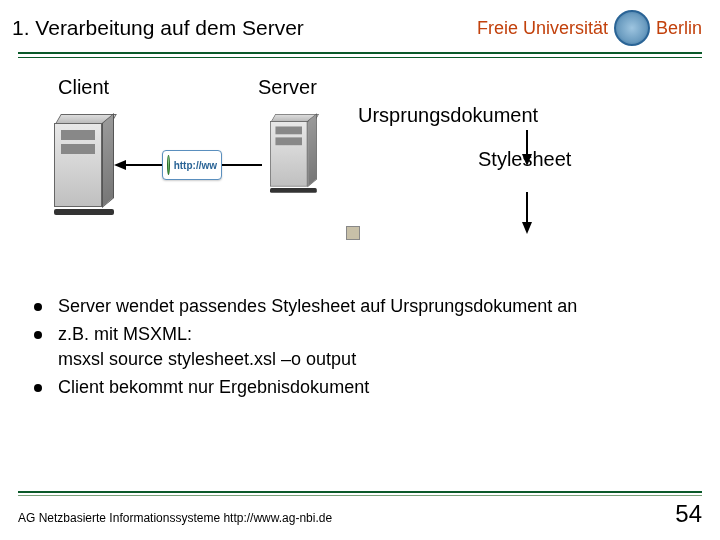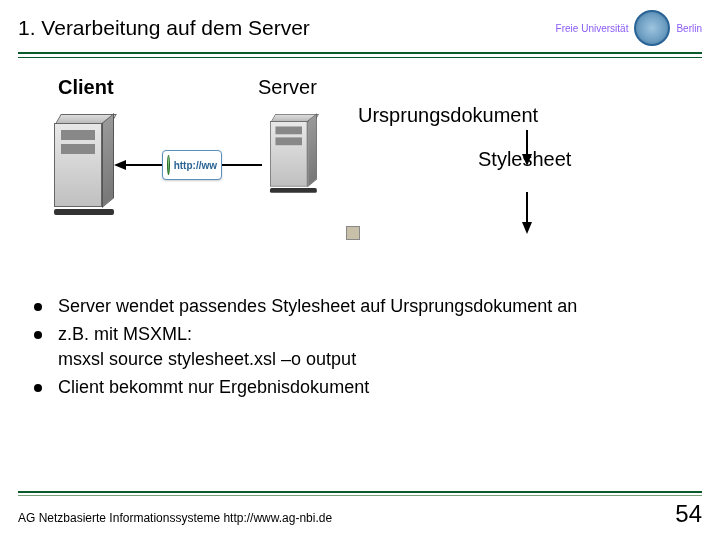--- a/index.html
+++ b/index.html
@@ -7,35 +7,35 @@
     width: 720px;
     height: 540px;
     font-family: Verdana, Geneva, sans-serif;
     background: #fff;
     position: relative;
     overflow: hidden;
   }
   .header {
     display: flex;
     align-items: center;
-    padding: 10px 18px 2px 18px;
+    padding: 10px 18px 2px 12px;
   }
   .title {
     font-size: 21px;
     color: #000;
     flex: 1;
   }
   .logo {
     display: flex;
     align-items: center;
     gap: 6px;
   }
   .logo-text {
-    font-size: 10px;
-    color: #8b5cf6;
+    font-size: 18px;
+    color: #c2410c;
   }
   .logo-seal {
     width: 36px;
     height: 36px;
     border: 2px solid #2a6496;
     border-radius: 50%;
     background: radial-gradient(circle at 50% 50%, #9ec5e0 0%, #6b9cc0 60%, #2a6496 100%);
     position: relative;
   }
   .hr-lines {
@@ -46,21 +46,21 @@
   .diagram {
     position: relative;
     height: 220px;
     margin: 10px 18px 0 18px;
   }
   .label {
     position: absolute;
     font-size: 20px;
     color: #000;
   }
-  .client-label { left: 40px; top: 8px; font-weight: bold; }
+  .client-label { left: 40px; top: 8px; }
   .server-label { left: 240px; top: 8px; }
   .ursprung { left: 340px; top: 36px; text-align: center; }
   .stylesheet-lbl { left: 460px; top: 80px; }
   .ergebnis { left: 368px; top: 168px; }
 
   .tower {
     position: absolute;
     width: 58px;
     height: 100px;
   }

